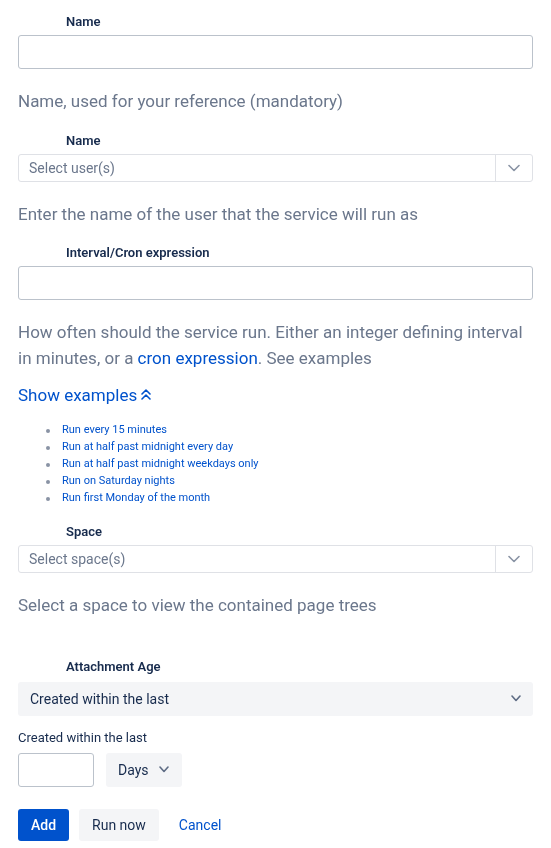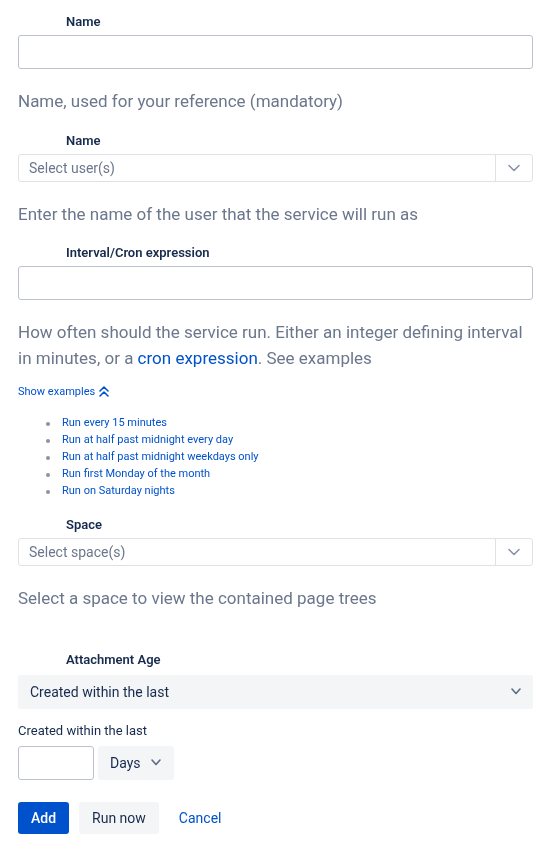--- a/index.html
+++ b/index.html
@@ -94,21 +94,21 @@
 
   .link {
     color: var(--link);
     text-decoration: none;
     cursor: pointer;
   }
   .show-examples {
     display: inline-flex;
     align-items: center;
     gap: 4px;
-    font-size: 11px;
+    font-size: 17px;
     color: var(--link);
     font-weight: 400;
     margin-top: 14px;
     cursor: pointer;
   }
   .dbl-up {
     position: relative;
     width: 10px;
     height: 12px;
   }
@@ -156,21 +156,21 @@
 
   .sublabel {
     font-size: 13px;
     color: var(--text-dark);
     margin: 14px 0 8px 0;
     font-weight: 400;
   }
   .inline-row {
     display: flex;
     align-items: stretch;
-    gap: 4px;
+    gap: 12px;
   }
   .unit-select {
     display: flex;
     align-items: center;
     gap: 10px;
     background: var(--bg-soft);
     border-radius: 3px;
     padding: 0 12px;
     height: 34px;
     font-size: 14px;
@@ -266,22 +266,22 @@
         <svg width="10" height="12" viewBox="0 0 10 12">
           <path d="M1 5 L5 1 L9 5" fill="none" stroke="#0052CC" stroke-width="1.6" stroke-linecap="round" stroke-linejoin="round"></path>
           <path d="M1 10 L5 6 L9 10" fill="none" stroke="#0052CC" stroke-width="1.6" stroke-linecap="round" stroke-linejoin="round"></path>
         </svg>
       </span>
     </div>
     <ul class="examples-list">
       <li><a class="link">Run every 15 minutes</a></li>
       <li><a class="link">Run at half past midnight every day</a></li>
       <li><a class="link">Run at half past midnight weekdays only</a></li>
+      <li><a class="link">Run on Saturday nights</a></li>
       <li><a class="link">Run first Monday of the month</a></li>
-      <li><a class="link">Run on Saturday nights</a></li>
     </ul>
   </div>
 
   <div class="field-group">
     <label class="field-label">Space</label>
     <div class="select-control">
       <span class="value">Select space(s)</span>
       <span class="indicator">
         <span class="chev">
           <svg width="12" height="8" viewBox="0 0 12 8">

